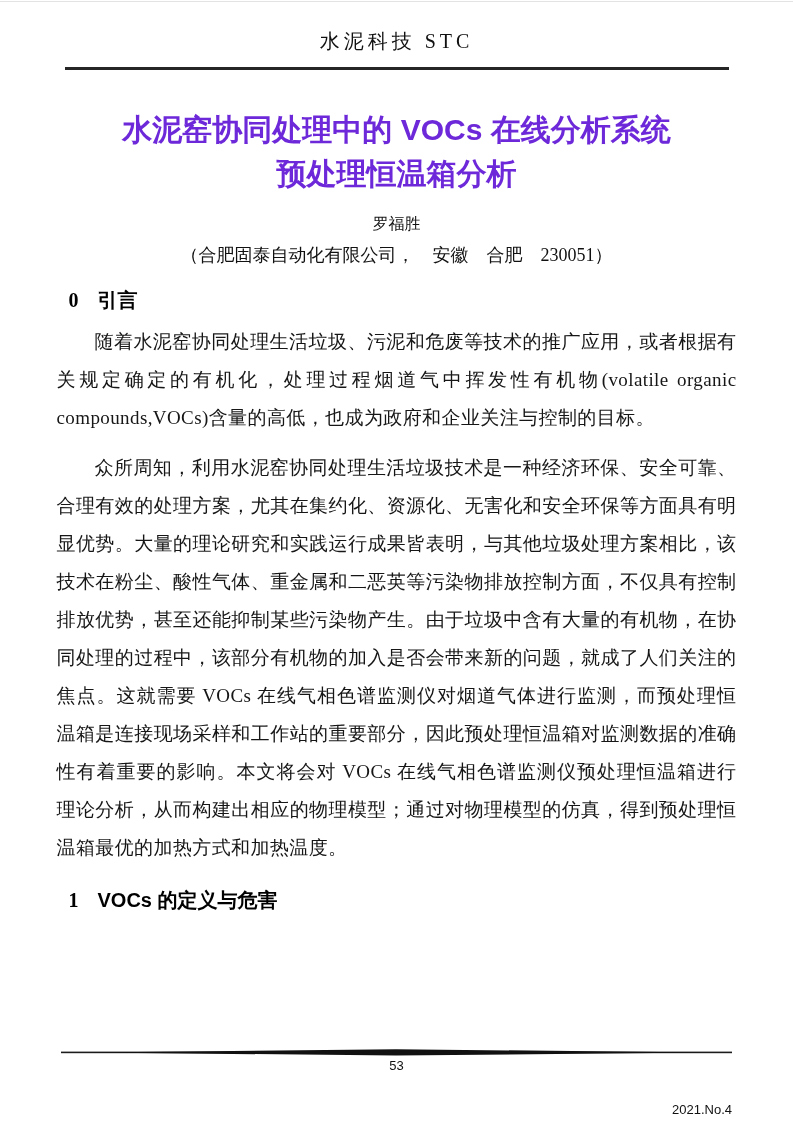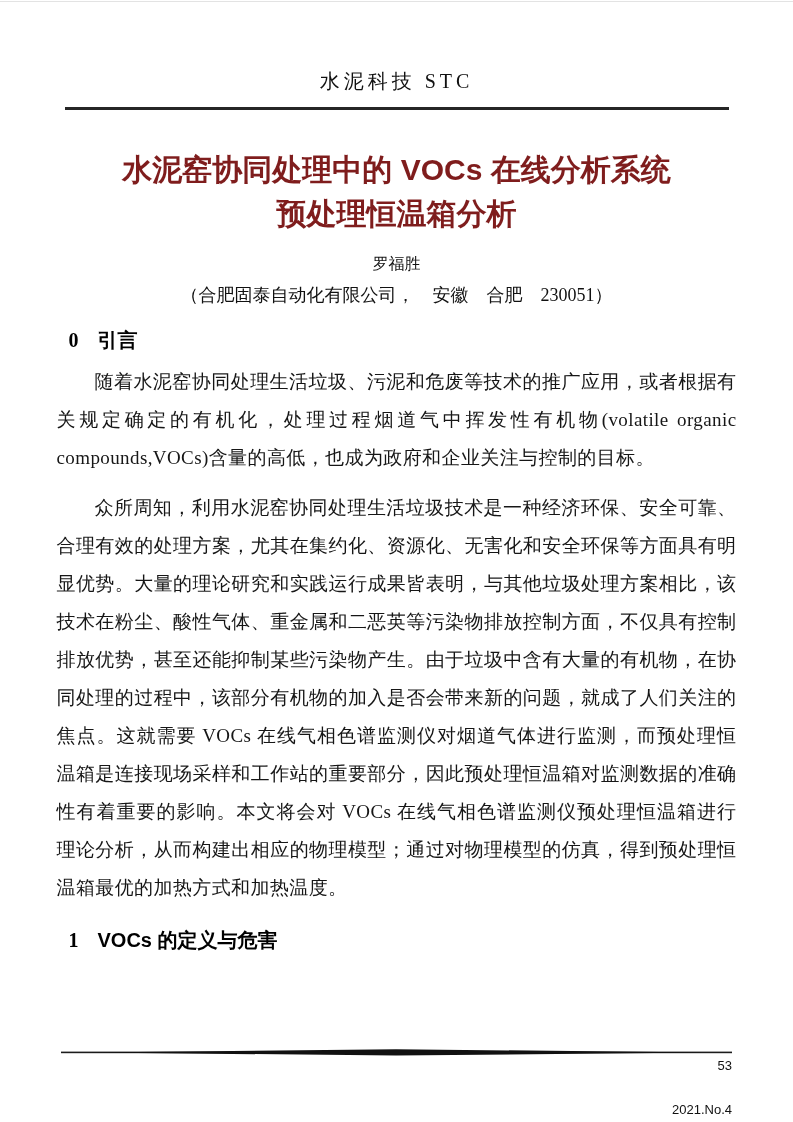--- a/index.html
+++ b/index.html
@@ -17,42 +17,42 @@
     overflow: hidden;
     font-family: "Liberation Serif", "DejaVu Serif", serif;
   }
   .top-edge {
     position: absolute;
     top: 1px; left: 0; right: 0;
     height: 1px;
     background: #e3e3e3;
   }
   .journal-header {
-    padding-top: 68px;
+    padding-top: 28px;
     text-align: center;
     font-size: 20px;
     letter-spacing: 4px;
     color: #111;
     font-family: "Liberation Serif", "DejaVu Serif", serif;
   }
   .header-rule {
     width: 664px;
     height: 3px;
     background: #262626;
     margin: 12px auto 0 auto;
   }
   .article-title {
     margin: 38px auto 0 auto;
     width: 700px;
     text-align: center;
     font-family: "Liberation Sans", "DejaVu Sans", sans-serif;
     font-weight: 700;
     font-size: 30px;
     line-height: 44px;
-    color: #7f1d1d;
+    color: #6d28d9;
   }
   .author {
     margin-top: 18px;
     text-align: center;
     font-size: 16px;
     color: #111;
   }
   .affiliation {
     margin-top: 8px;
     text-align: center;
@@ -97,21 +97,21 @@
     position: relative;
     margin-top: 2px;
     height: 18px;
     font-family: "Liberation Sans", "DejaVu Sans", sans-serif;
     font-size: 13px;
     color: #111;
   }
   .page-number {
     position: absolute;
     left: 0; right: 0;
-    text-align: right;
+    text-align: center;
   }
   .issue-label {
     position: absolute;
     right: 0;
     top: 0;
     margin-top: 44px;
   }
 </style>
 </head>
 <body>

